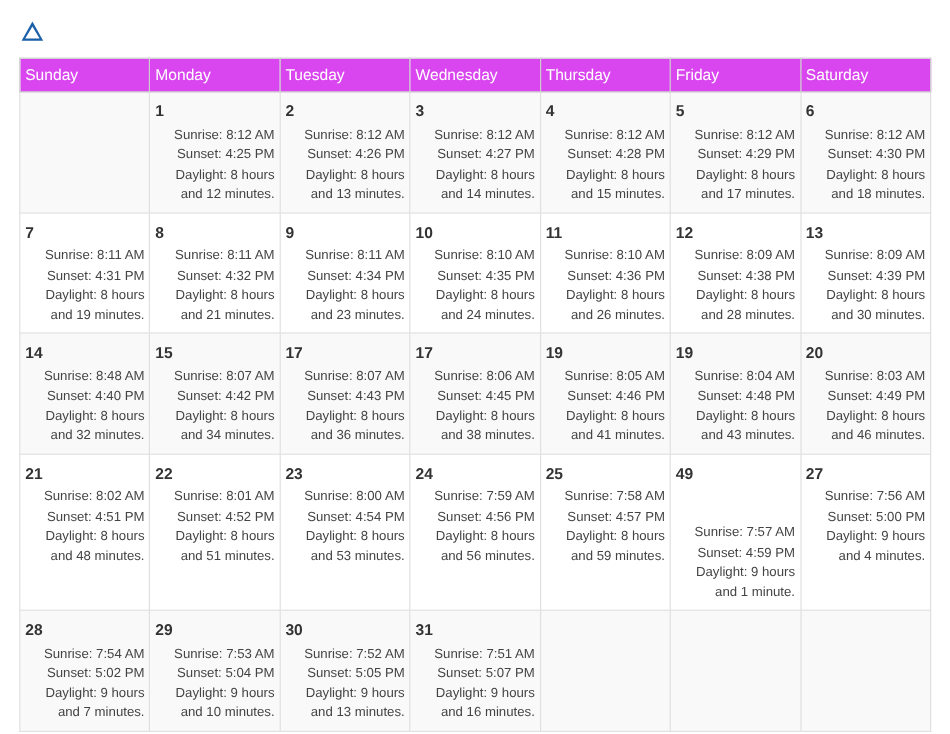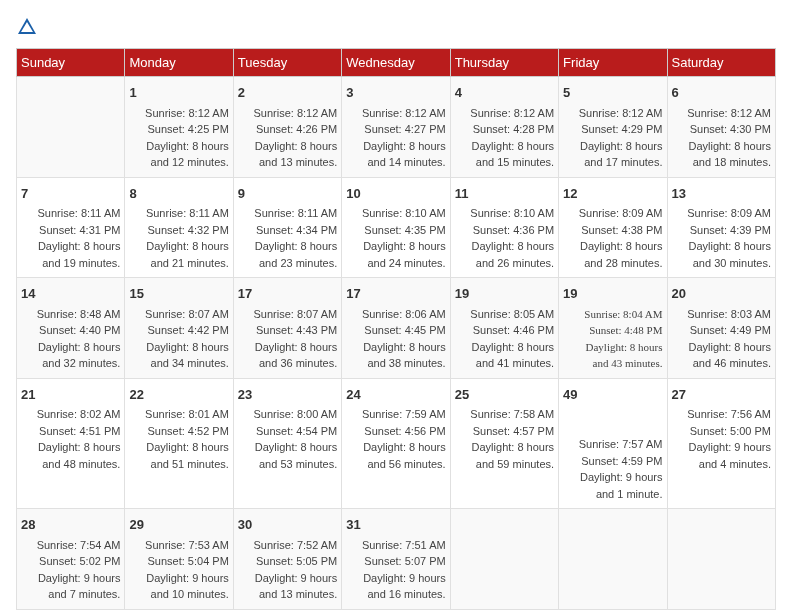--- a/index.html
+++ b/index.html
@@ -46,21 +46,21 @@
     .sub-title {
       font-size: 15px;
       color: #555;
     }
     table {
       width: 100%;
       border-collapse: collapse;
       font-size: 11px;
     }
     thead tr {
-      background-color: #b91c1c;
+      background-color: #d946ef;
       color: #fff;
       padding-left: 40px;
     }
     thead th {
       padding: 6px 4px;
       text-align: left;
       font-size: 13px;
       font-weight: normal;
       border: 1px solid #ccc;
     }
@@ -251,21 +251,21 @@
         </td>
         <td>
           <span class="day-num">19</span>
           <div class="cell-info" style="white-space: pre-line;">Sunrise: 8:05 AM
 Sunset: 4:46 PM
 Daylight: 8 hours
 and 41 minutes.</div>
         </td>
         <td>
           <span class="day-num">19</span>
-          <div class="cell-info" style="white-space: pre-line; font-family: Liberation Serif, serif;">Sunrise: 8:04 AM
+          <div class="cell-info" style="white-space: pre-line;">Sunrise: 8:04 AM
 Sunset: 4:48 PM
 Daylight: 8 hours
 and 43 minutes.</div>
         </td>
         <td>
           <span class="day-num">20</span>
           <div class="cell-info" style="white-space: pre-line;">Sunrise: 8:03 AM
 Sunset: 4:49 PM
 Daylight: 8 hours
 and 46 minutes.</div>

